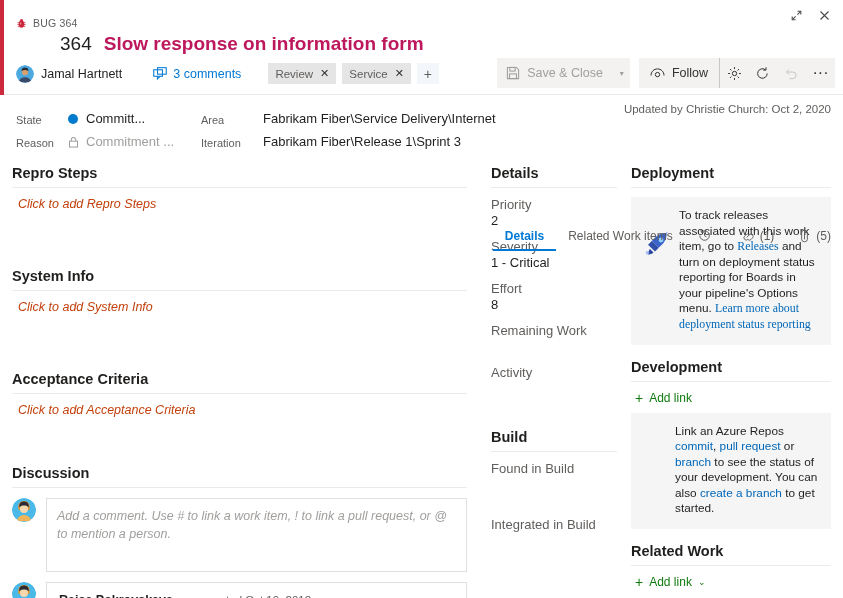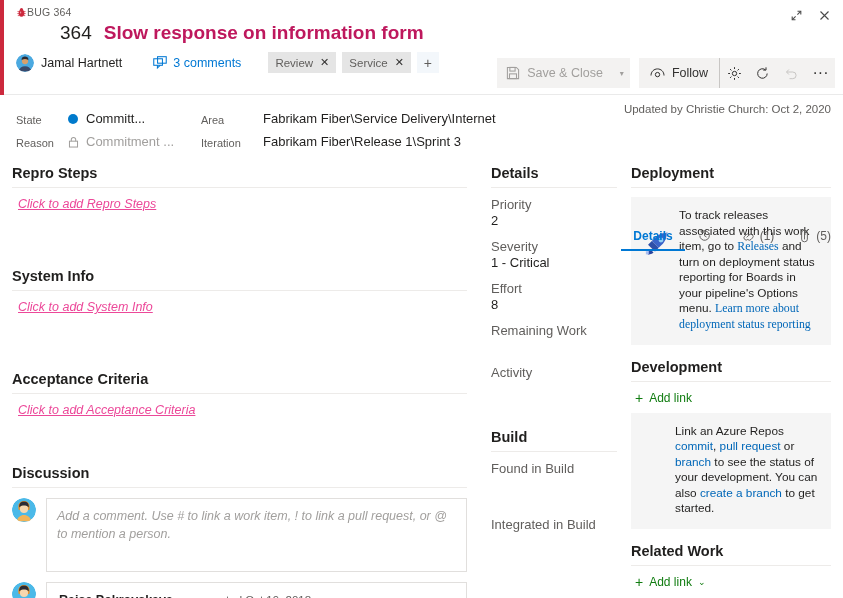--- a/index.html
+++ b/index.html
@@ -38,21 +38,22 @@
     display: flex; align-items: center; justify-content: center;
     color: #4a4a4a;
     cursor: pointer;
     font-size: 13px;
   }
   .win-btn svg { display:block; }
 
   .bug-breadcrumb {
     display: flex;
     align-items: center;
-    padding: 6px 0 0 16px;
+    gap: 6px;
+    padding: 17px 0 0 16px;
     font-size: 10.5px;
     color: #605e5c;
     letter-spacing: .2px;
   }
   .bug-icon-sm {
     width: 11px; height: 11px;
     flex: 0 0 auto;
   }
 
   .title-row {
@@ -262,25 +263,24 @@
     font-weight: 600;
     color: #201f1e;
     margin: 0 0 6px 0;
   }
   .sec-rule {
     border-bottom: 1px solid #edebe9;
     margin-bottom: 9px;
   }
   .placeholder {
     font-size: 12.5px;
-    color: #ec4899;
+    color: #c2410c;
     font-style: italic;
     padding-left: 6px;
     cursor: text;
-    text-decoration: underline;
   }
   .spacer-lg { height: 57px; }
   .spacer-md { height: 48px; }
 
   
   .disc-row {
     display: flex;
     gap: 10px;
     margin-top: 10px;
   }
@@ -500,20 +500,23 @@
     <span class="fl-value">Fabrikam Fiber\Release 1\Sprint 3</span>
   </div>
 
   <div class="updated-by">Updated by Christie Church: Oct 2, 2020</div>
 
   <div class="tabs">
     <div class="tab active">
       <span>Details</span>
     </div>
     <div class="tab">
+      <span>Related Work items</span>
+    </div>
+    <div class="tab">
       <svg width="15" height="15" viewBox="0 0 18 18" fill="none" stroke="#605e5c" stroke-width="1.2">
         <path d="M3.4 9a5.7 5.7 0 102.1-4.4"></path>
         <path d="M5 1.8v3.2h3.2"></path>
         <path d="M9 6v3.3l2.4 1.5"></path>
       </svg>
       <span></span>
     </div>
     <div class="tab">
       <svg width="14" height="14" viewBox="0 0 18 18" fill="none" stroke="#605e5c" stroke-width="1.2">
         <path d="M7.3 10.7a3 3 0 000 .1l3.4-3.4a2.9 2.9 0 014.1 4.1l-2 2a2.9 2.9 0 01-4.1 0"></path>

